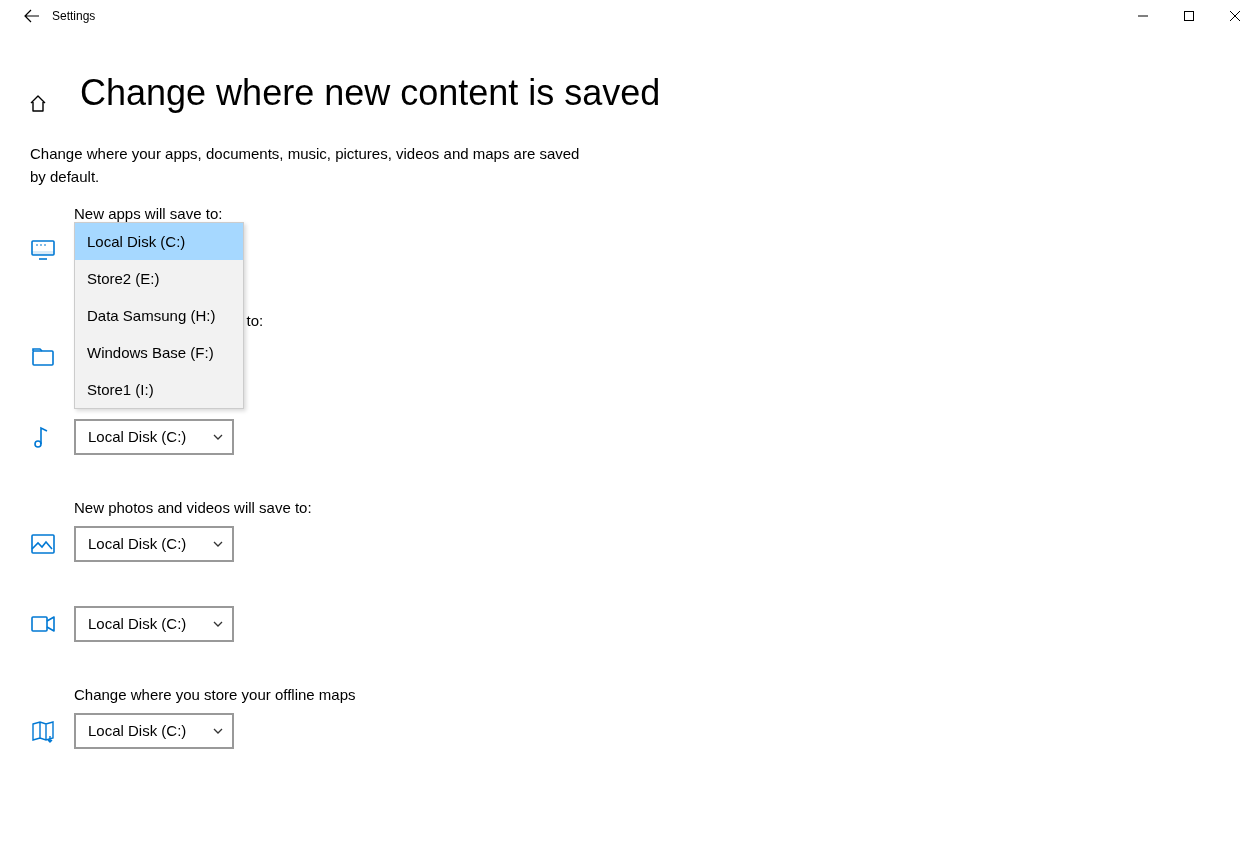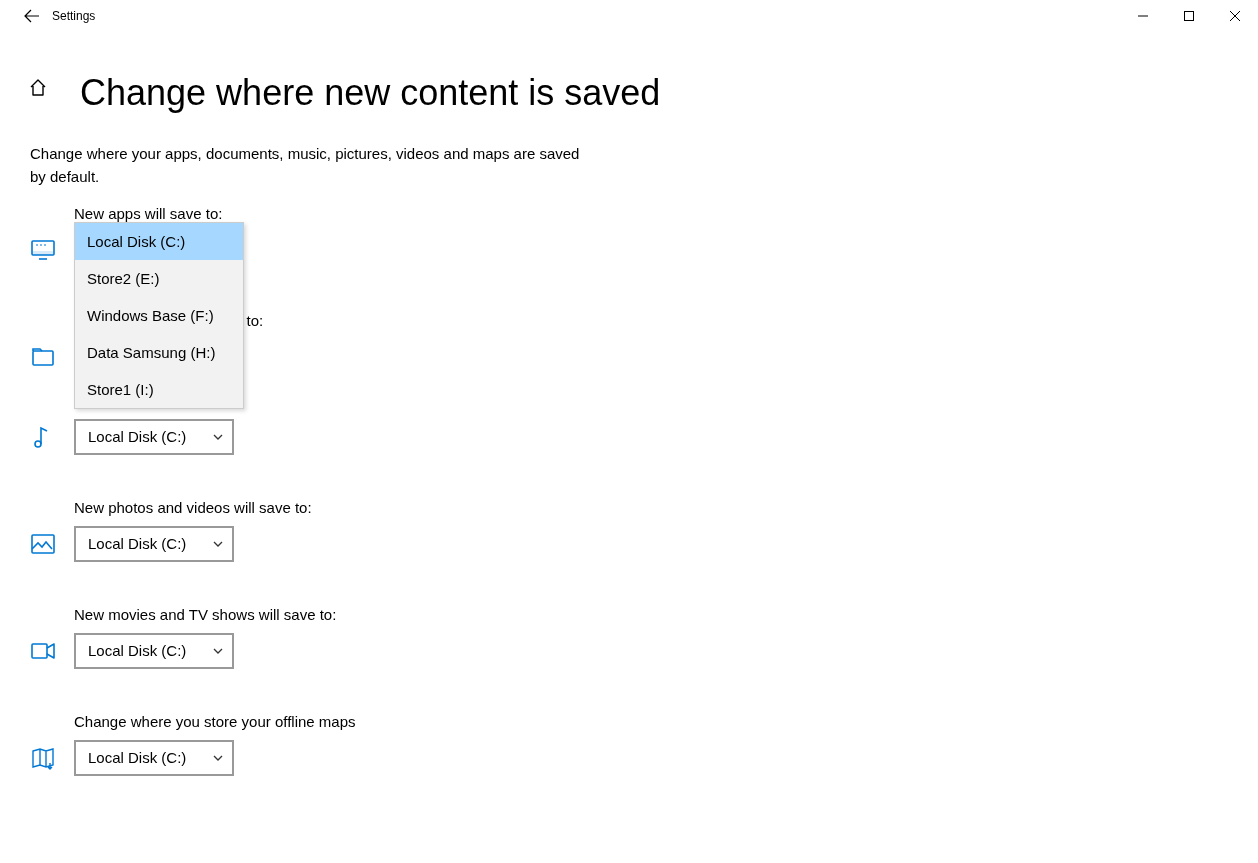--- a/index.html
+++ b/index.html
@@ -37,21 +37,21 @@
   .win-ctrl {
     width: 46px;
     height: 32px;
     display: flex;
     align-items: center;
     justify-content: center;
     cursor: pointer;
   }
   .header {
     display: flex;
-    align-items: flex-start;
+    align-items: flex-end;
     padding: 40px 0 0 28px;
   }
   .home-icon {
     width: 20px;
     height: 20px;
     margin-right: 32px;
     margin-top: 6px;
   }
   .page-title {
     font-size: 36px;
@@ -180,22 +180,22 @@
               <path d="M2 4 L6 8 L10 4" stroke="#333" stroke-width="1.3" fill="none"></path>
             </svg>
         </span>
       </div>
     </div>
   </div>
 
   <div class="dropdown-menu">
     <div class="dropdown-item selected">Local Disk (C:)</div>
     <div class="dropdown-item">Store2 (E:)</div>
+    <div class="dropdown-item">Data Samsung (H:)</div>
     <div class="dropdown-item">Windows Base (F:)</div>
-    <div class="dropdown-item">Data Samsung (H:)</div>
     <div class="dropdown-item">Store1 (I:)</div>
   </div>
 
   <div class="setting-row">
     <div class="setting-label">New documents will save to:</div>
     <div class="setting-body">
       <div class="cat-icon">
         <svg width="26" height="26" viewBox="0 0 26 26">
             <rect x="3" y="7" width="20" height="14" rx="1" stroke="#0078d4" stroke-width="1.6" fill="none"></rect>
             <path d="M3 7 V5 h7 l2 2" stroke="#0078d4" stroke-width="1.6" fill="none"></path>
@@ -245,21 +245,20 @@
         <span class="chev">
           <svg width="12" height="12" viewBox="0 0 12 12">
               <path d="M2 4 L6 8 L10 4" stroke="#333" stroke-width="1.3" fill="none"></path>
             </svg>
         </span>
       </div>
     </div>
   </div>
 
   <div class="setting-row">
-    <div class="setting-label">New movies and TV shows will save to:</div>
     <div class="setting-body">
       <div class="cat-icon">
         <svg width="26" height="26" viewBox="0 0 26 26">
             <rect x="2" y="6" width="15" height="14" rx="1" stroke="#0078d4" stroke-width="1.6" fill="none"></rect>
             <path d="M17 10 l7 -4 v14 l-7 -4" stroke="#0078d4" stroke-width="1.6" fill="none" stroke-linejoin="round"></path>
           </svg>
       </div>
       <div class="dropdown">
         <span>Local Disk (C:)</span>
         <span class="chev">

